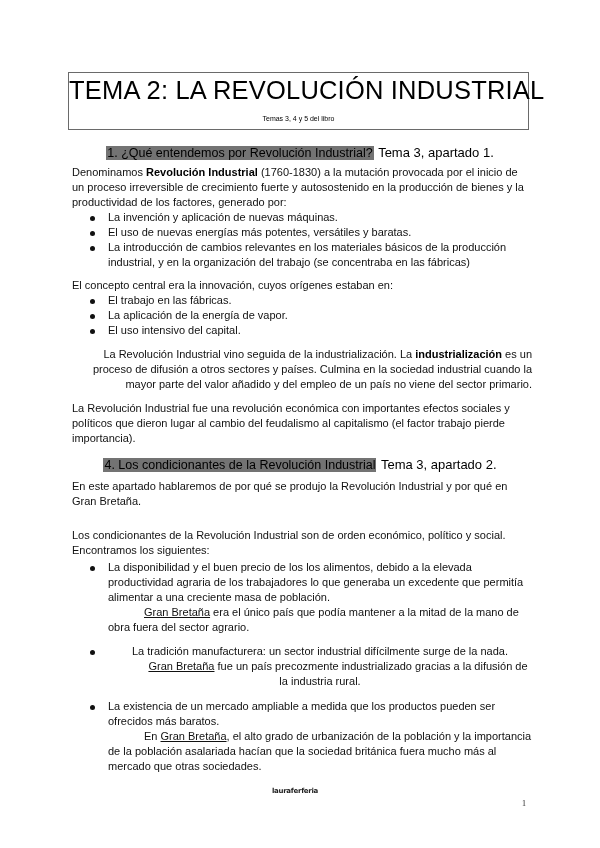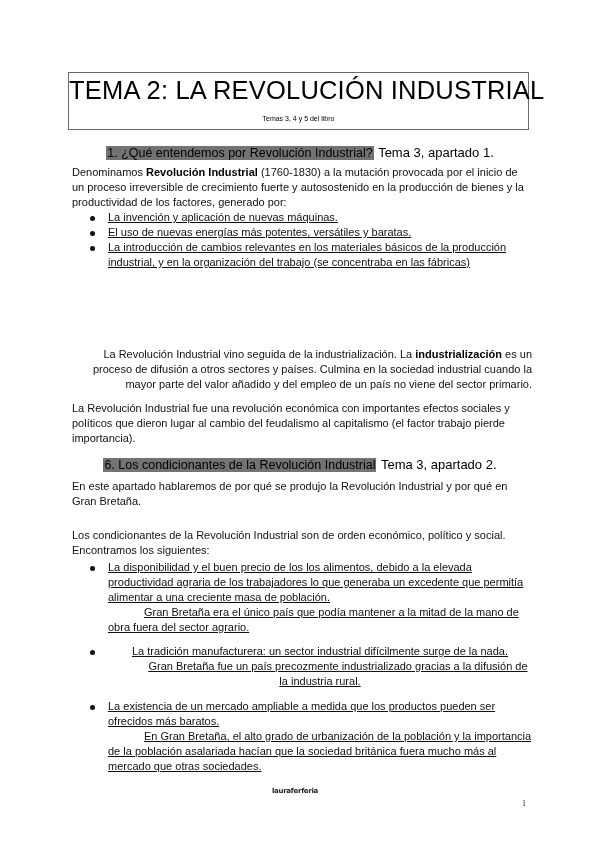--- a/index.html
+++ b/index.html
@@ -15,21 +15,21 @@
                  font-size: 7px; color: #000; }
 
     .heading { position: absolute; left: 0; right: 0; text-align: center; white-space: nowrap; }
     .heading .hl { background: #737373; font-weight: normal; font-size: 12.5px; padding: 0 1px; color: #000; text-align: center; }
     .heading .ref { font-size: 13px; color: #000; }
 
     .block { position: absolute; left: 72px; width: 460px; font-size: 11px; line-height: 15px; color: #111; }
     .block p { margin: 0; }
     .block b { font-weight: bold; color: #000; }
     ul.bl { margin: 0; padding: 0; list-style: none; }
-    ul.bl li { position: relative; padding-left: 36px; text-decoration: underline; }
+    ul.bl li { position: relative; padding-left: 36px; }
     ul.bl li::before { content: ""; position: absolute; left: 18px; top: 6px; width: 5px; height: 5px;
                        border-radius: 50%; background: #111; }
     .u { text-decoration: underline; }
     .gb-line { text-indent: 36px; }
 
     .footer-author { position: absolute; left: 272px; top: 787px; font-size: 7px; font-weight: bold;
                      font-family: "DejaVu Sans", sans-serif; letter-spacing: -0.3px; color: #222; }
     .page-num { position: absolute; left: 522px; top: 799px; font-size: 8px;
                 font-family: "Liberation Serif", serif; color: #222; }
   </style>
@@ -50,31 +50,39 @@
 
   <div class="block" style="top:165px;">
     <p><span>Denominamos </span><b>Revolución Industrial</b><span> (1760-1830) a la mutación provocada por el inicio de un proceso irreversible de crecimiento fuerte y autosostenido en la producción de bienes y la productividad de los factores, generado por:</span></p>
     <ul class="bl">
       <li>La invención y aplicación de nuevas máquinas.</li>
       <li>El uso de nuevas energías más potentes, versátiles y baratas.</li>
       <li>La introducción de cambios relevantes en los materiales básicos de la producción industrial, y en la organización del trabajo (se concentraba en las fábricas)</li>
     </ul>
   </div>
 
+  <div class="block" style="top:278px;">
+    <p>El concepto central era la innovación, cuyos orígenes estaban en:</p>
+    <ul class="bl">
+      <li>El trabajo en las fábricas.</li>
+      <li>La aplicación de la energía de vapor.</li>
+      <li>El uso intensivo del capital.</li>
+    </ul>
+  </div>
 
   <div class="block" style="top:347px;text-align:right;">
     <p><span>La Revolución Industrial vino seguida de la industrialización. La </span><b>industrialización</b><span> es un proceso de difusión a otros sectores y países. Culmina en la sociedad industrial cuando la mayor parte del valor añadido y del empleo de un país no viene del sector primario.</span></p>
   </div>
 
   <div class="block" style="top:401px;">
     <p>La Revolución Industrial fue una revolución económica con importantes efectos sociales y políticos que dieron lugar al cambio del feudalismo al capitalismo (el factor trabajo pierde importancia).</p>
   </div>
 
   <div class="heading" style="top:455px;">
-    <span class="hl">6. Los condicionantes de la Revolución Industrial</span>
+    <span class="hl">4. Los condicionantes de la Revolución Industrial</span>
     <span class="ref">Tema 3, apartado 2.</span>
   </div>
 
   <div class="block" style="top:479px;">
     <p>En este apartado hablaremos de por qué se produjo la Revolución Industrial y por qué en Gran Bretaña.</p>
   </div>
 
   <div class="block" style="top:528px;">
     <p>Los condicionantes de la Revolución Industrial son de orden económico, político y social. Encontramos los siguientes:</p>
   </div>

